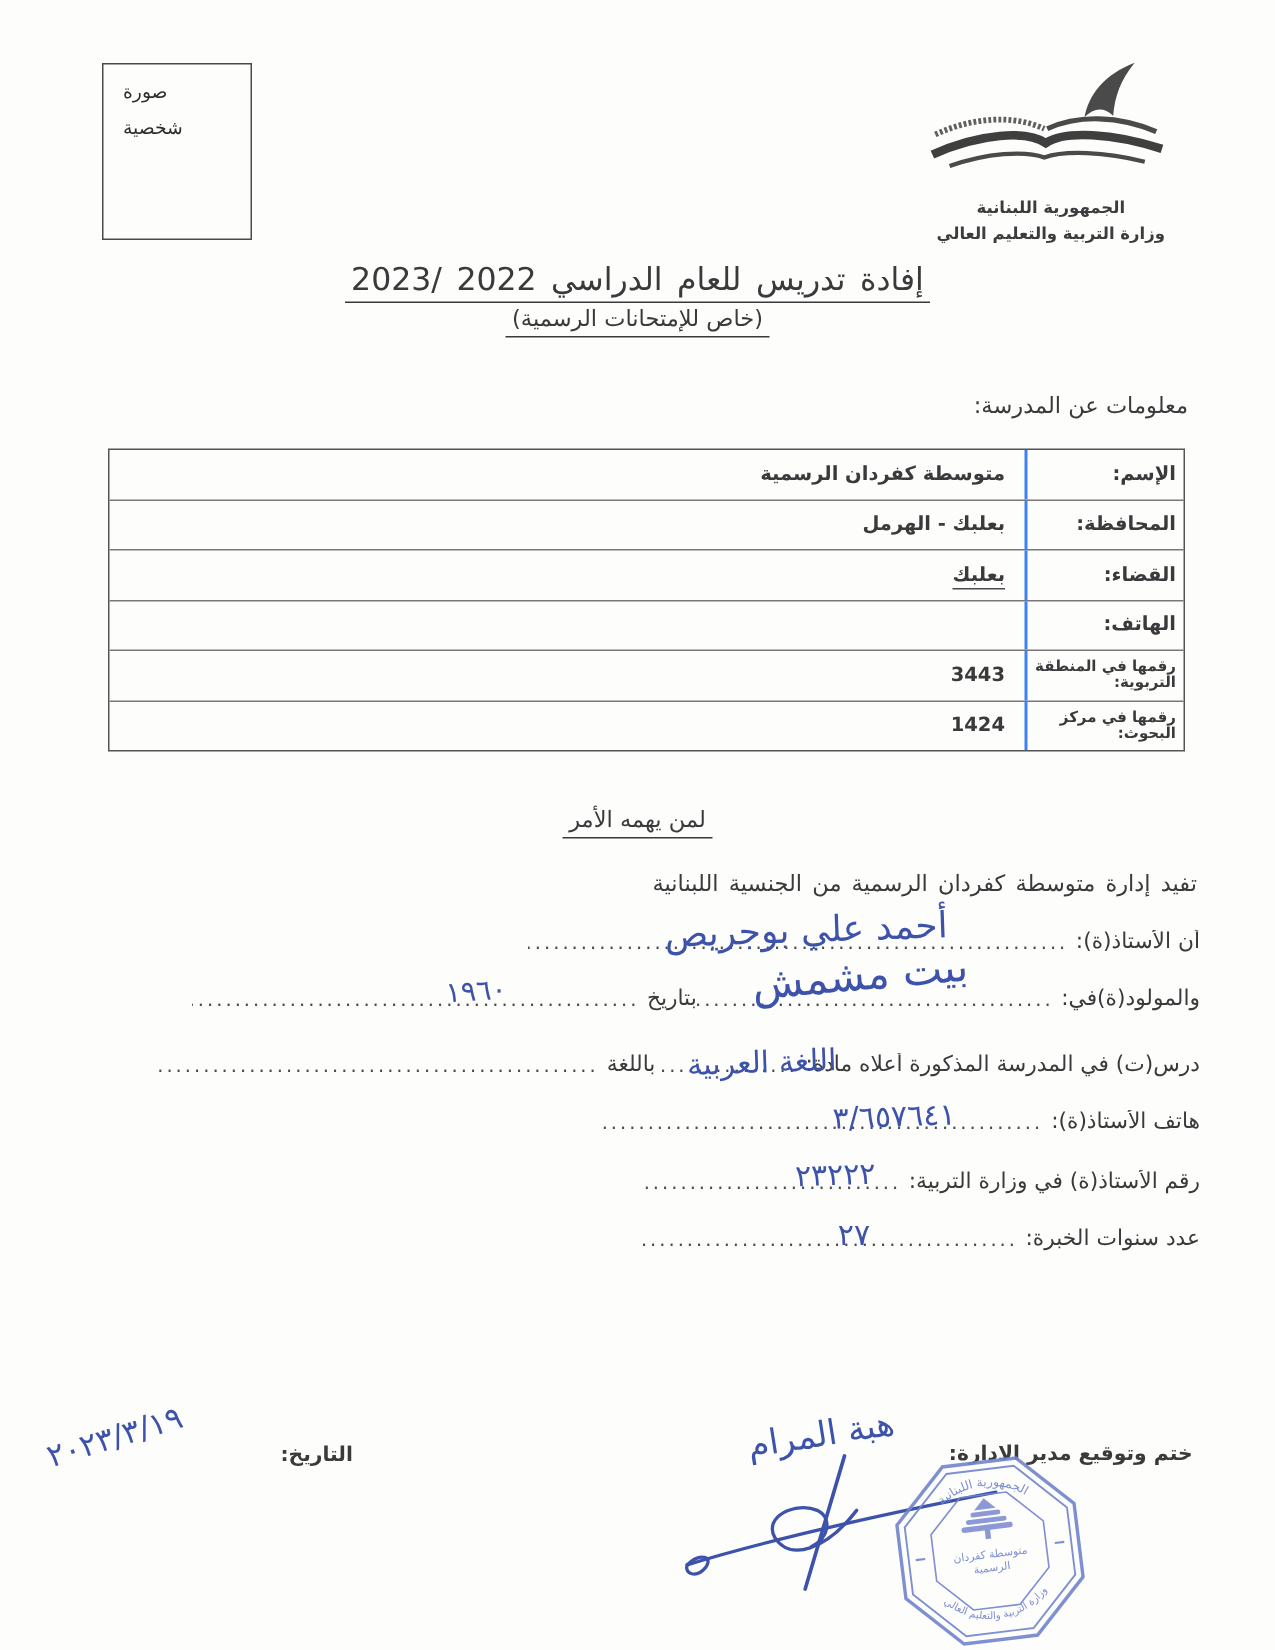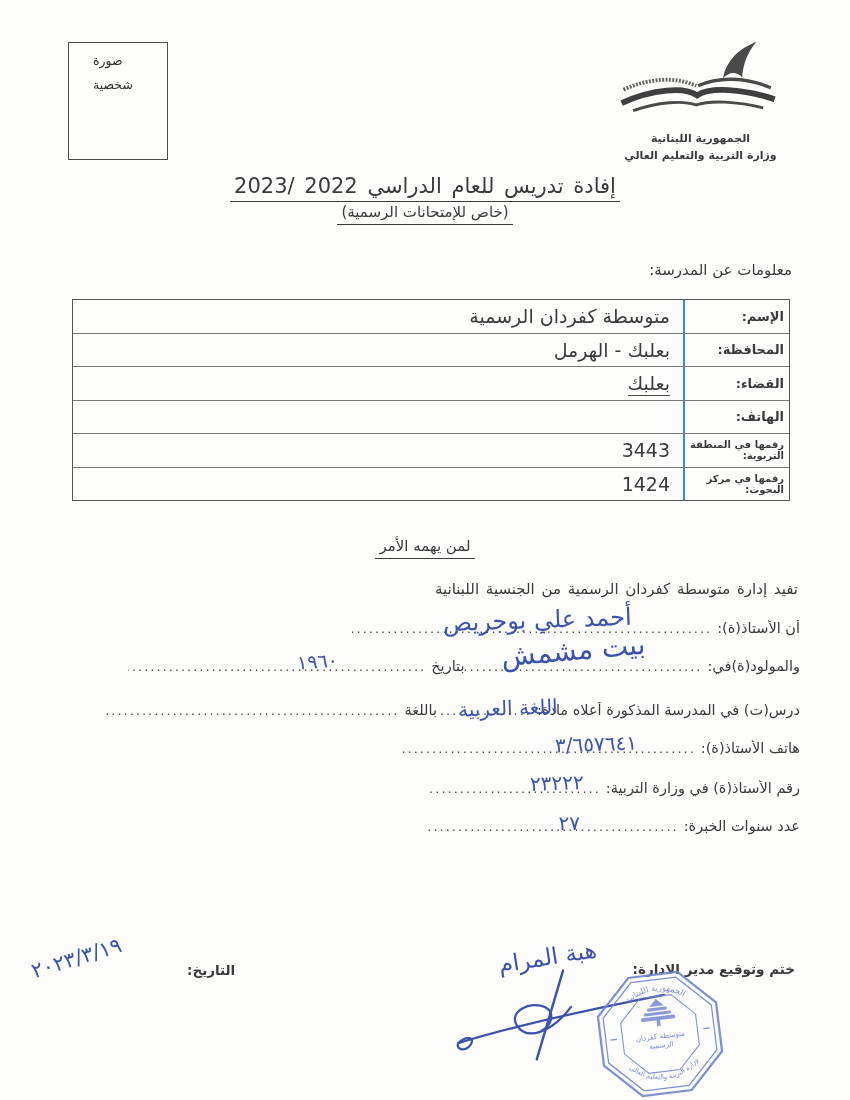--- a/index.html
+++ b/index.html
@@ -1,38 +1,38 @@
 <!DOCTYPE html>
 <html lang="ar"><head>
 <meta charset="utf-8">
 <style>
   html,body{margin:0;padding:0;background:#e8e8e8;}
   .page{position:relative;width:850px;height:1100px;background:#fdfdfb;
         font-family:"DejaVu Sans",sans-serif;color:#3a3a3c;overflow:hidden;margin:0 auto;}
   
   .photo-box{position:absolute;left:68px;top:42px;width:100px;height:118px;
              border:1.5px solid #4a4a4a;box-sizing:border-box;direction:rtl;
-             text-align:left;padding:6px 24px;font-size:12.5px;line-height:1.9;color:#2e2e2e;}
+             text-align:left;padding:6px 13px;font-size:12.5px;line-height:1.9;color:#2e2e2e;}
   
   .gov{position:absolute;right:42px;top:38px;width:215px;text-align:center;}
   .gov-line{font-size:11px;font-weight:bold;color:#3c3c3e;line-height:1.55;direction:rtl;}
   
   .title{position:absolute;top:174px;left:0;right:0;text-align:center;font-size:21px;direction:rtl;word-spacing:3px;}
   .u-wrap{display:inline-block;border-bottom:1.5px solid #3a3a3c;padding:0 4px 3px 4px;}
   .ltr{direction:ltr;unicode-bidi:isolate;}
   .subtitle{position:absolute;top:203px;left:0;right:0;text-align:center;font-size:15px;direction:rtl;}
   .info-head{position:absolute;top:261px;right:58px;direction:rtl;font-size:15px;}
   
   .tbl{position:absolute;left:72px;top:299px;width:718px;border:1.5px solid #555;box-sizing:border-box;background:#fdfdfb;}
   .trow{display:flex;direction:rtl;height:32.5px;align-items:center;border-top:1px solid #787878;}
   .trow:first-child{border-top:none;}
   .tlabel{width:106px;align-self:stretch;display:flex;align-items:center;padding-right:5px;
           box-sizing:border-box;border-left:2px solid #3b82f6;font-weight:bold;font-size:13px;}
   .tlabel.small{font-size:10px;}
-  .tval{flex:1;padding-right:13px;font-size:19px;}
+  .tval{flex:1;padding-right:13px;font-size:13px;font-weight:bold;}
   .uval{border-bottom:1px solid #4a4a4a;padding-bottom:1px;}
   
   .center-head{position:absolute;top:537px;left:0;right:0;text-align:center;font-size:15px;direction:rtl;}
   .intro{position:absolute;top:580px;right:52px;direction:rtl;font-size:15px;word-spacing:2px;}
   .fline{position:absolute;right:50px;display:flex;direction:rtl;align-items:baseline;font-size:14.5px;height:26px;overflow:hidden;}
   .fl1{top:620px;left:352px;} .fl2{top:658px;left:128px;} .fl3{top:702px;left:106px;}
   .fl4{top:740px;left:398px;} .fl5{top:780px;left:428px;} .fl6{top:818px;left:428px;}
   .flabel{white-space:nowrap;padding-left:5px;}
   .dots{flex:1;overflow:hidden;white-space:nowrap;font-size:13px;letter-spacing:2px;color:#4a4a4a;}
   .dots.fix240{flex:0 0 238px;} .dots.fix95{flex:0 0 95px;}

